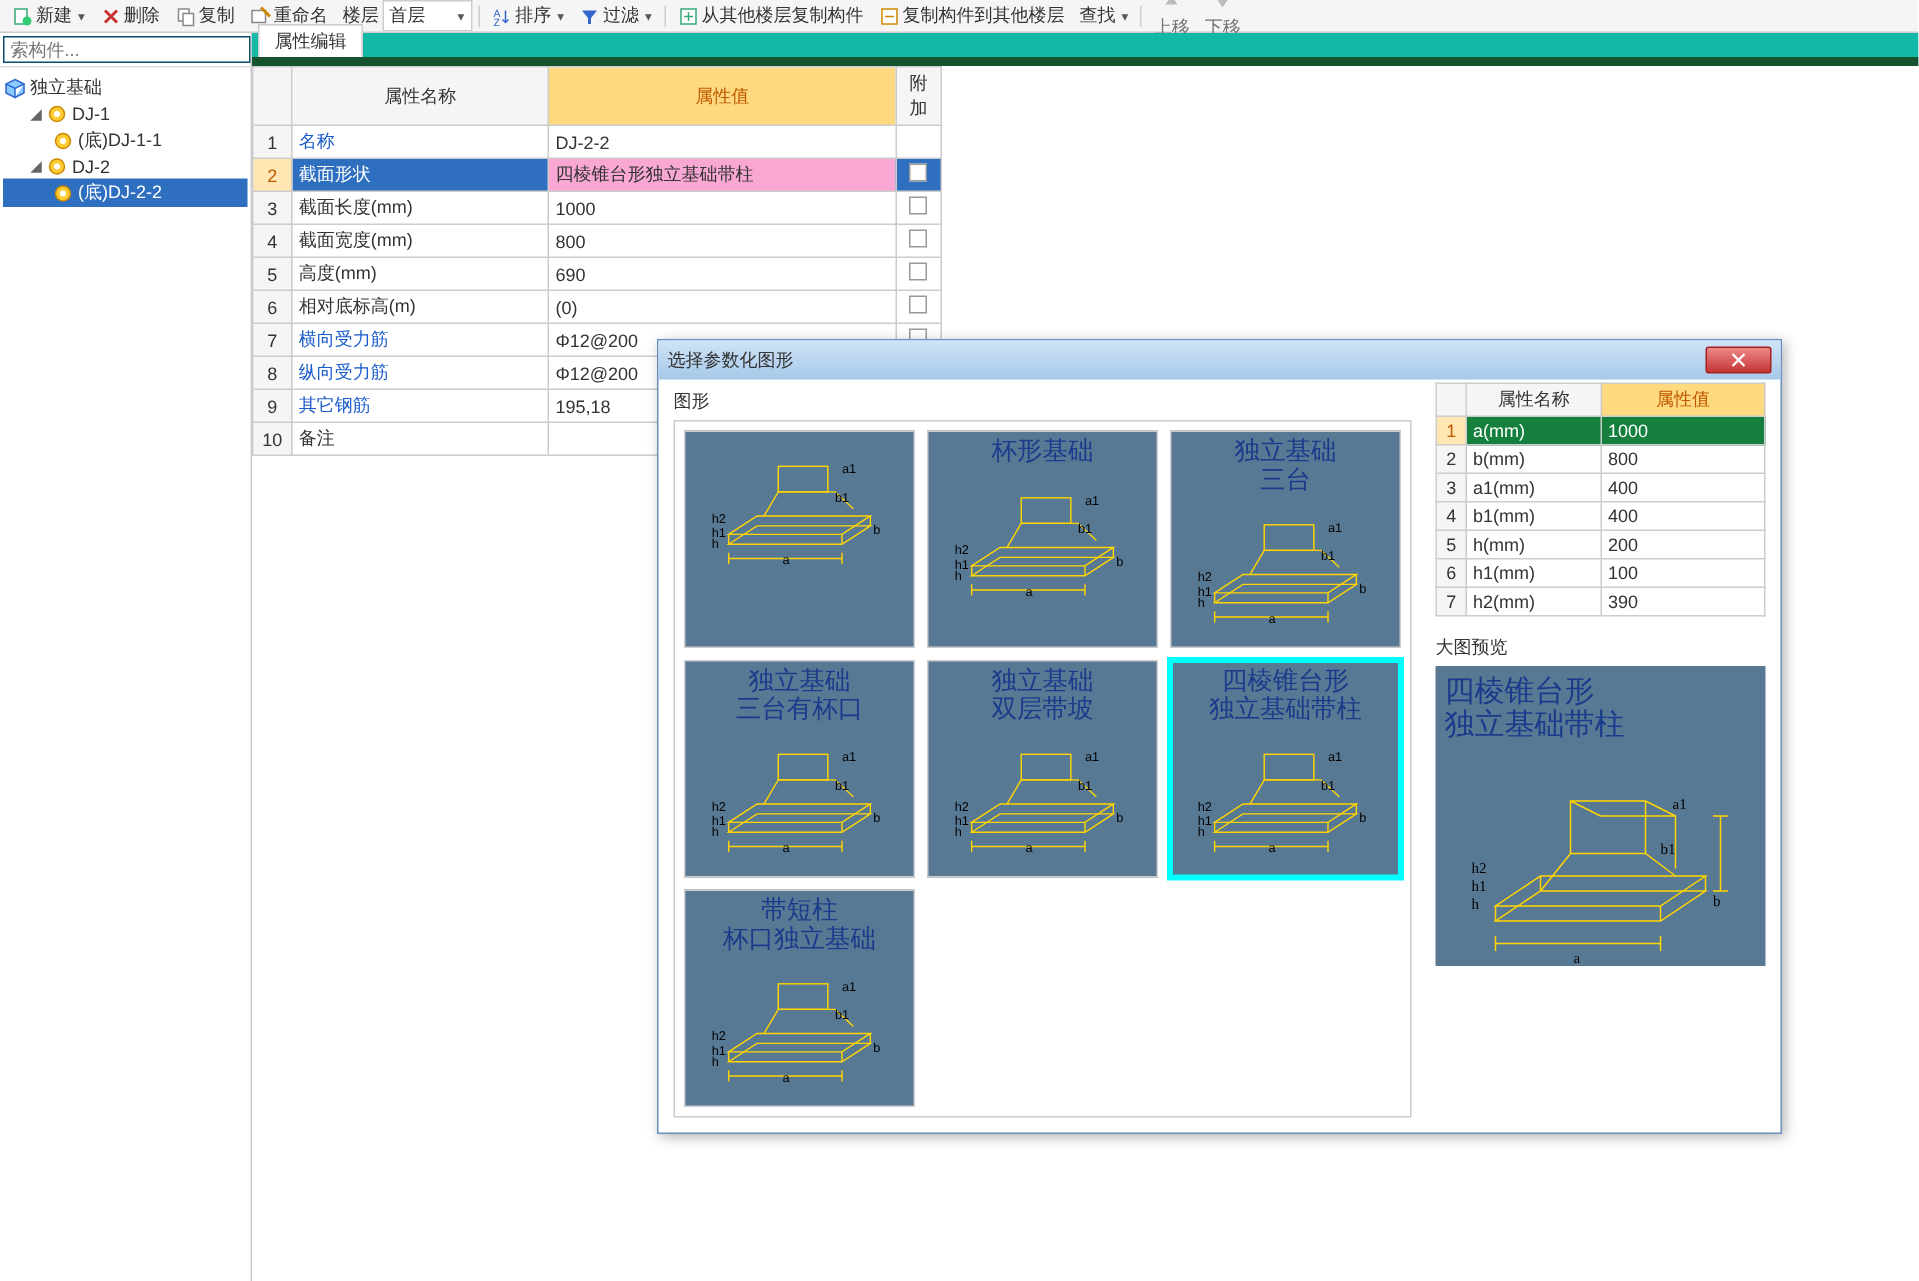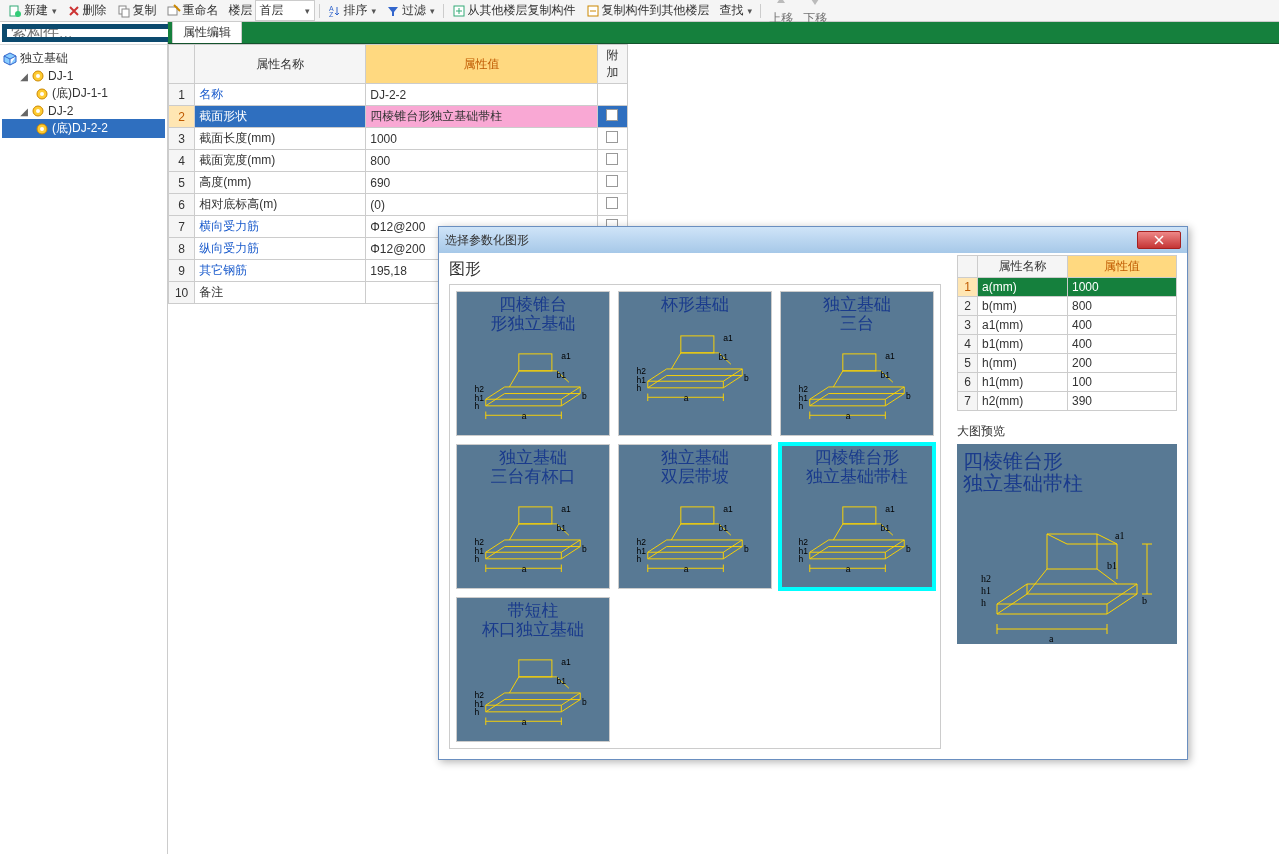--- a/index.html
+++ b/index.html
@@ -7,33 +7,33 @@
 
 .toolbar { height: 22px; background: #f5f5f5; border-bottom: 1px solid #ccc; display: flex; align-items: center; padding: 0 4px; gap: 2px; white-space: nowrap; }
 .tb-item { display: inline-flex; align-items: center; padding: 1px 4px; cursor: pointer; gap: 2px; }
 .tb-sep { width: 1px; height: 14px; background: #ccc; margin: 0 2px; }
 .drop-arrow { font-size: 9px; color: #555; margin-left: 2px; }
 .disabled { color: #737373; flex-direction: column; }
 
 .main { display: flex; height: calc(100vh - 22px); }
 .sidebar { width: 168px; border-right: 1px solid #ccc; background: #fff; display: flex; flex-direction: column; }
 .search-row { display: flex; align-items: center; border-bottom: 1px solid #ddd; padding: 2px; }
-.search-input { flex: 1; border: 5px solid #0c4a6e; height: 18px; padding: 0 4px; font-size: 16px; }
+.search-input { flex: 1; border: 1px solid #0c4a6e; height: 18px; padding: 0 4px; font-size: 12px; }
 .search-btn { width: 18px; height: 18px; border: 1px solid #ccc; background: #f5f5f5; margin-left: 2px; display: flex; align-items: center; justify-content: center; font-size: 10px; cursor: pointer; }
 
 .tree { padding: 4px 2px; flex: 1; overflow: auto; }
 .tree-node { display: flex; align-items: center; padding: 1px 0; cursor: pointer; white-space: nowrap; }
 .tree-toggle { width: 12px; text-align: center; color: #666; font-size: 10px; }
 .tree-icon { width: 16px; height: 14px; display: inline-flex; align-items: center; justify-content: center; margin-right: 2px; }
 .tree-node.sel { background: #2f6fbf; color: #fff; }
 .indent-1 { padding-left: 16px; }
 .indent-2 { padding-left: 32px; }
 
 .content { flex: 1; display: flex; flex-direction: column; background: #fff; position: relative; }
-.tabs { height: 22px; background: #15803d; border-bottom: 1px solid #14532d; display: flex; align-items: flex-end; padding-left: 4px; }
+.tabs { height: 22px; background: #14b8a6; border-bottom: 6px solid #14532d; display: flex; align-items: flex-end; padding-left: 4px; }
 .tab { background: #fff; border: 1px solid #ccc; border-bottom: none; padding: 2px 10px; font-size: 12px; cursor: pointer; margin-right: 2px; }
 
 .prop-table { border-collapse: collapse; width: 460px; margin: 0; }
 .prop-table th, .prop-table td { border: 1px solid #ccc; padding: 2px 4px; height: 19px; font-size: 12px; text-align: left; }
 .prop-table th { background: #f5f5f5; font-weight: normal; text-align: center; }
 .col-num { width: 26px; text-align: center !important; background: #f5f5f5; }
 .col-name { width: 170px; }
 .col-val { width: 230px; }
 .col-add { width: 30px; text-align: center !important; }
 .th-val { background: #ffd980 !important; color: #c05a00; }
@@ -46,21 +46,21 @@
 .expander { display: inline-block; width: 11px; height: 11px; border: 1px solid #999; text-align: center; line-height: 9px; font-size: 10px; margin-right: 4px; background: #fff; }
 
 
 .dialog { position: absolute; left: 270px; top: 204px; width: 750px; background: #fff; border: 1px solid #6a8fc0; box-shadow: 2px 2px 8px rgba(0,0,0,0.3); }
 .dlg-title { height: 26px; background: linear-gradient(#cfe4f8, #a6c8e8); display: flex; align-items: center; padding: 0 6px; font-size: 12px; }
 .dlg-title-text { flex: 1; }
 .dlg-close { width: 44px; height: 18px; background: linear-gradient(#e88, #c53535); color: #fff; border-radius: 2px; display: flex; align-items: center; justify-content: center; cursor: pointer; font-weight: bold; border: 1px solid #a52020; }
 .dlg-body { padding: 2px 10px 10px 10px; display: flex; gap: 16px; }
 .dlg-left { flex: 1; }
 .dlg-right { width: 220px; display: flex; flex-direction: column; }
-.fieldset-label { font-size: 16px; padding: 4px 0; }
+.fieldset-label { font-size: 12px; padding: 4px 0; }
 .shape-grid { border: 1px solid #ccc; padding: 6px; display: grid; grid-template-columns: repeat(3, 1fr); gap: 8px; }
 .shape-card { background: #587994; border: 1px solid #ccc; padding: 4px; height: 145px; position: relative; cursor: pointer; overflow: hidden; }
 .shape-card.selected { outline: 4px solid #0ff; outline-offset: -2px; }
 .shape-title { text-align: center; font-family: SimSun, serif; font-size: 17px; color: #1a3b8c; line-height: 1.1; margin-bottom: 2px; }
 .wire { stroke: #ffd500; fill: none; stroke-width: 1; }
 .wire-txt { fill: #000; font-size: 10px; font-family: serif; }
 
 .dlg-prop-table { border-collapse: collapse; width: 100%; }
 .dlg-prop-table th, .dlg-prop-table td { border: 1px solid #ccc; padding: 2px 4px; height: 18px; font-size: 12px; text-align: left; }
 .dlg-prop-table th { background: #f5f5f5; font-weight: normal; text-align: center; }
@@ -312,21 +312,21 @@
         <div class="dlg-close">
           <svg width="12" height="10">
               <path d="M2 1 L10 9 M10 1 L2 9" stroke="#fff" stroke-width="1.5"></path>
             </svg>
         </div>
       </div>
       <div class="dlg-body">
         <div class="dlg-left">
           <div class="fieldset-label">图形</div>
           <div class="shape-grid" id="shape-grid">
-              <div class="shape-card"><div class="shape-title">四棱锥台<br>形独立基础</div><svg viewBox="0 0 140 90" width="100%" height="85">
+              <div class="shape-card"><svg viewBox="0 0 140 90" width="100%" height="85">
                   <g stroke="#ffd500" fill="none" stroke-width="1">
                     <path d="M20 75 L100 75 L120 62 L40 62 Z"></path>
                     <path d="M20 68 L100 68 L120 55 L40 55 Z M20 75 L20 68 M100 75 L100 68 M120 62 L120 55"></path>
                     <path d="M45 55 L55 38 L95 38 L108 50"></path>
                     <rect x="55" y="20" width="35" height="18"></rect>
                     <path d="M20 85 L100 85 M20 81 L20 89 M100 81 L100 89"></path>
                   </g>
                   <text x="8" y="60" font-size="9" fill="#000">h2</text>
                   <text x="8" y="70" font-size="9" fill="#000">h1</text>
                   <text x="8" y="78" font-size="9" fill="#000">h</text>

